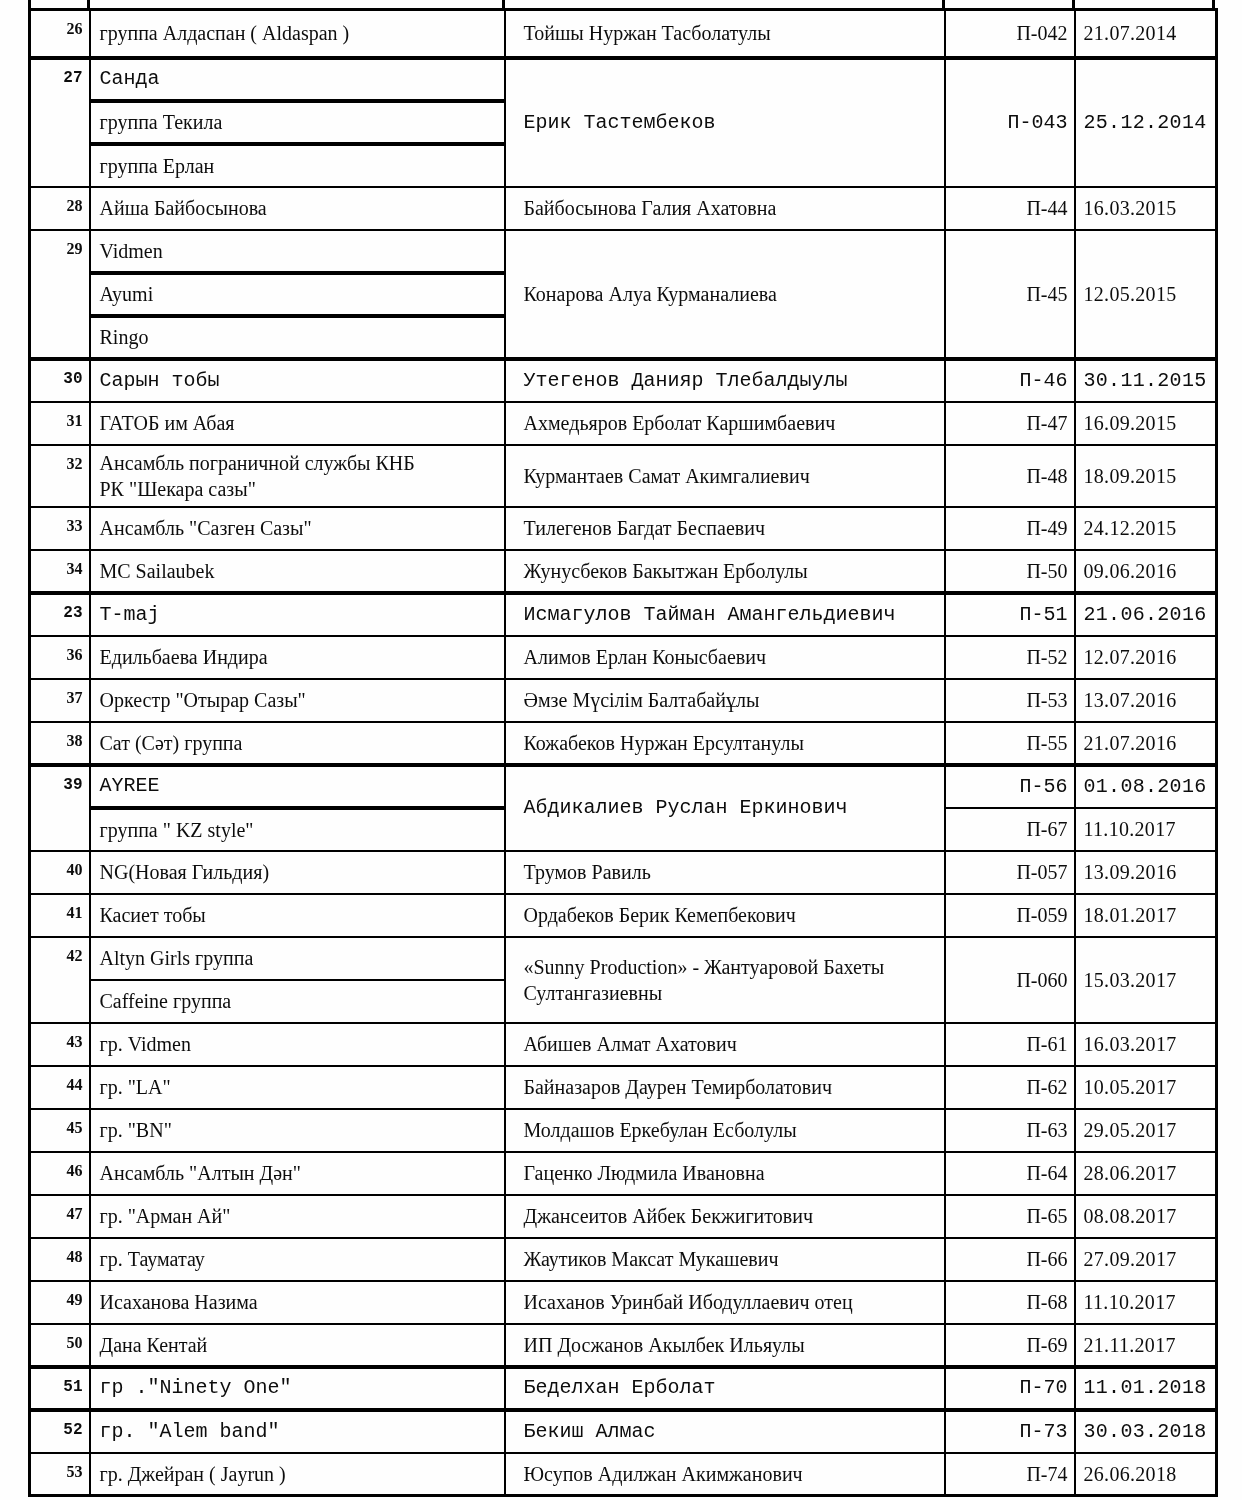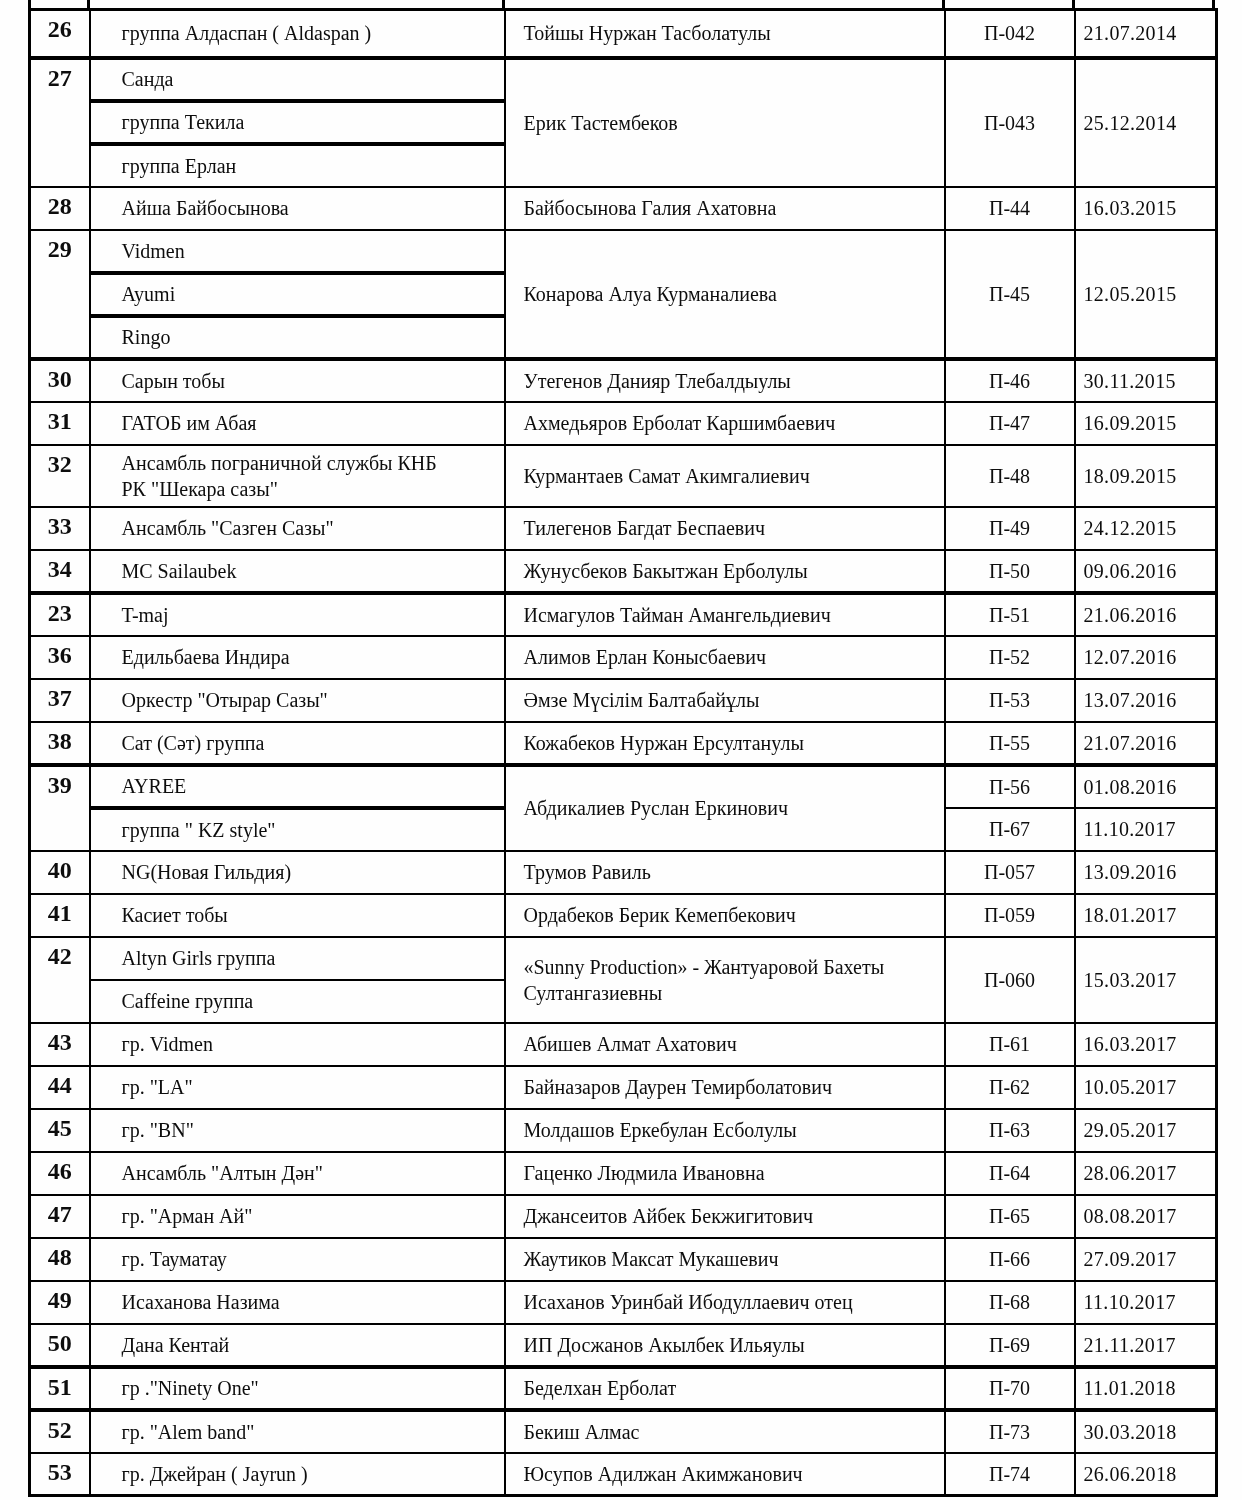--- a/index.html
+++ b/index.html
@@ -25,38 +25,38 @@
     font-size:20px;
     line-height:26px;
     vertical-align:middle;
     padding:4px 6px;
     overflow:hidden;
   }
   tr{height:43px;}
   tr[data-num="26"]{height:48px;}
   td.num{
     font-weight:bold;
-    text-align:center;
+    text-align:right;
     vertical-align:top;
     padding-top:5px;
-    font-size:24px;
+    font-size:16px;
   }
   td.group{
     text-align:left;
-    padding-left:31px;
+    padding-left:9px;
     white-space:pre-line;
   }
   td.person{
     text-align:left;
     padding-left:18px;
     white-space:pre-line;
   }
-  td.reg{text-align:center;}
+  td.reg{text-align:right;}
   td.date{text-align:left;letter-spacing:0.3px;padding-left:8px;}
-  td.thick-top{border-top-width:4px;}
+  td.thick-top{border-top-width:4px;font-family:Liberation Mono, monospace;}
   td.thick-bottom{border-bottom-width:4px;}
 </style>
 </head>
 <body>
 
 <div class="page">
 
   <div class="stub" style="left:28px;"></div>
   <div class="stub" style="left:87px;"></div>
   <div class="stub" style="left:502px;"></div>

